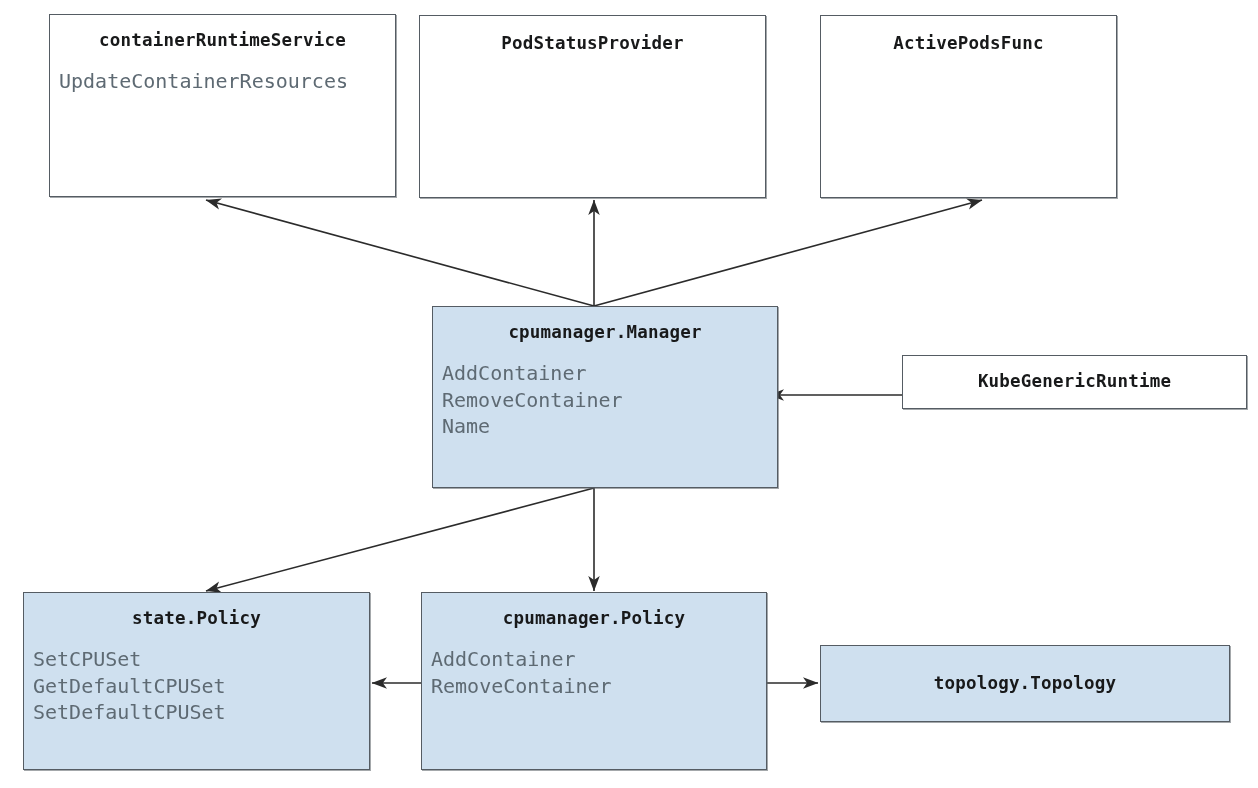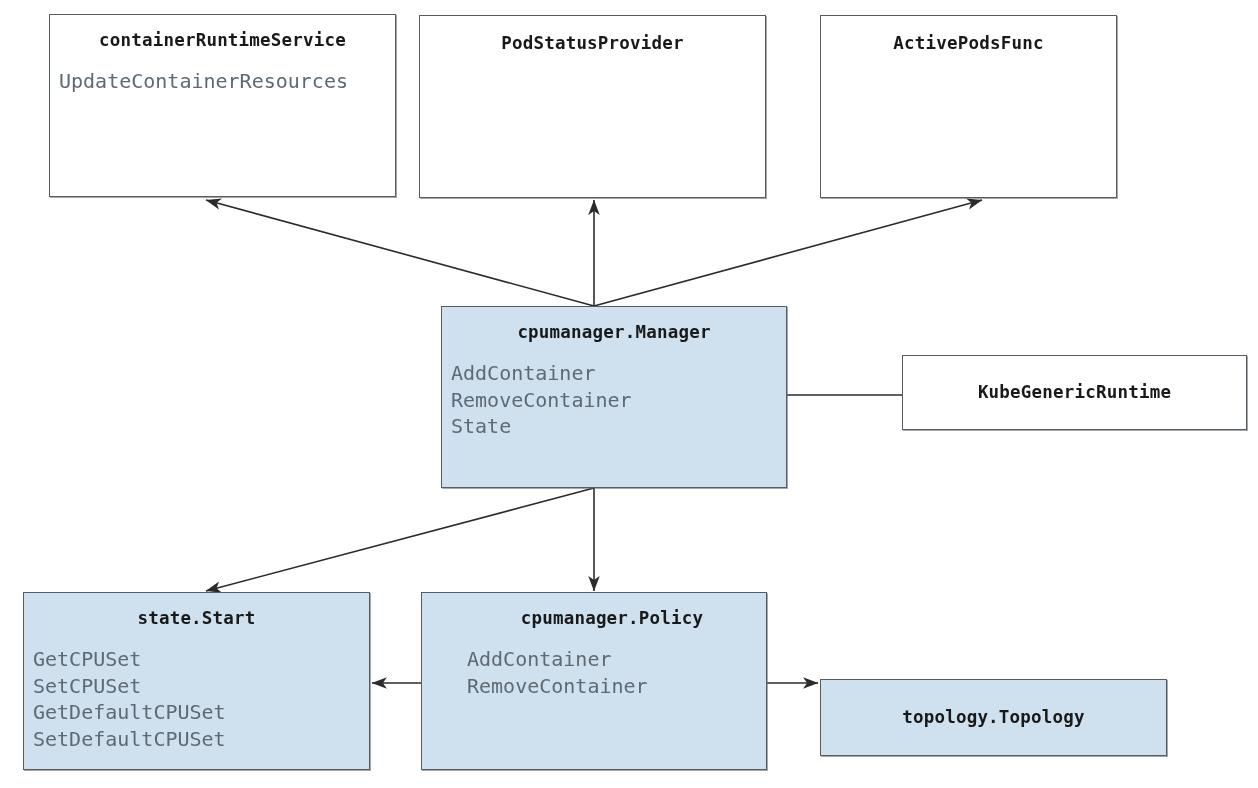--- a/index.html
+++ b/index.html
@@ -101,48 +101,47 @@
   </div>
 
   <div class="node" style="left:419px; top:15px; width:347px; height:183px;">
     <div class="node-title title-top-only">PodStatusProvider</div>
   </div>
 
   <div class="node" style="left:820px; top:15px; width:297px; height:183px;">
     <div class="node-title title-top-only">ActivePodsFunc</div>
   </div>
 
-  <div class="node filled" style="left:441px; top:306px; width:346px; height:182px;">
+  <div class="node filled" style="left:432px; top:306px; width:346px; height:182px;">
     <div class="node-title">cpumanager.Manager</div>
     <div class="node-methods">
       <span class="method-line">AddContainer</span>
       <span class="method-line">RemoveContainer</span>
-      <span class="method-line">State</span>
+      <span class="method-line">Name</span>
     </div>
   </div>
 
-  <div class="node" style="left:902px; top:355px; width:345px; height:75px;">
+  <div class="node" style="left:902px; top:355px; width:345px; height:54px;">
     <div class="node-title centered-only">KubeGenericRuntime</div>
   </div>
 
   <div class="node filled" style="left:23px; top:592px; width:347px; height:178px;">
-    <div class="node-title">state.Start</div>
+    <div class="node-title">state.Policy</div>
     <div class="node-methods">
-      <span class="method-line">GetCPUSet</span>
       <span class="method-line">SetCPUSet</span>
       <span class="method-line">GetDefaultCPUSet</span>
       <span class="method-line">SetDefaultCPUSet</span>
     </div>
   </div>
 
-  <div class="node filled" style="left:421px; top:592px; width:346px; height:178px;padding-left:36px;">
+  <div class="node filled" style="left:421px; top:592px; width:346px; height:178px;">
     <div class="node-title">cpumanager.Policy</div>
     <div class="node-methods">
       <span class="method-line">AddContainer</span>
       <span class="method-line">RemoveContainer</span>
     </div>
   </div>
 
-  <div class="node filled" style="left:820px; top:679px; width:347px; height:77px;">
+  <div class="node filled" style="left:820px; top:645px; width:410px; height:77px;">
     <div class="node-title centered-only">topology.Topology</div>
   </div>
 
 </div>
 
 </body></html>

